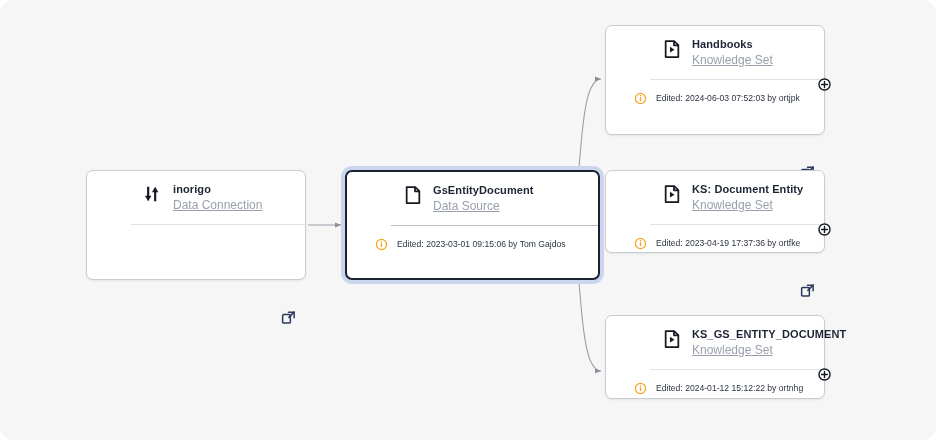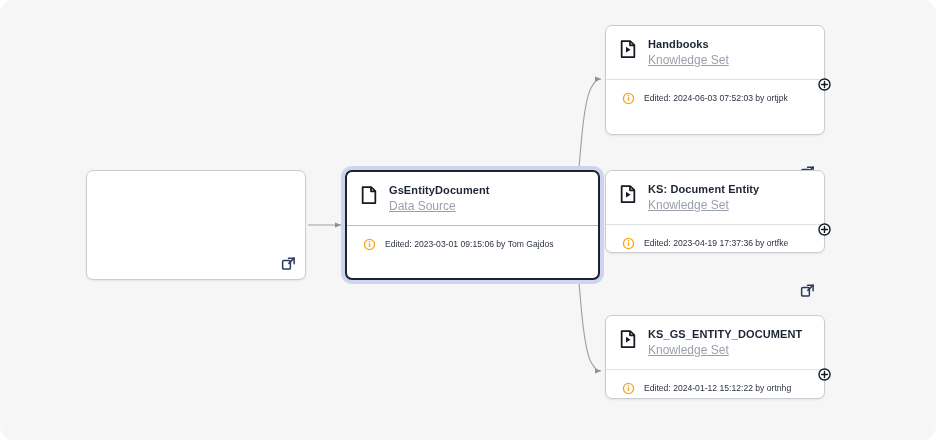--- a/index.html
+++ b/index.html
@@ -45,20 +45,21 @@
     box-shadow: 0 0 0 4px #ccd5ee;
   }
 
   .node-head {
     display: flex;
     align-items: flex-start;
     padding: 12px 12px 10px 12px;
     border-bottom: 1px solid #dfe1e5;
     box-sizing: border-box;
     height: 54px;
+    margin-left: 44px;
   }
   .node.selected .node-head { border-bottom: 1px solid #b9bcc3; }
 
   .node-icon {
     flex: 0 0 auto;
     width: 20px;
     height: 20px;
     margin-right: 10px;
     margin-top: 1px;
     display: block;
@@ -88,21 +89,21 @@
 
   .node-body {
     position: relative;
     box-sizing: border-box;
     height: 100%;
   }
 
   .meta-row {
     display: flex;
     align-items: center;
-    padding: 12px 12px 0 16px;
+    padding: 12px 12px 0 28px;
   }
   .meta-icon {
     flex: 0 0 auto;
     width: 13px;
     height: 13px;
     margin-right: 9px;
     display: block;
   }
   .meta-text {
     font-size: 8.6px;
@@ -152,20 +153,33 @@
     <path d="M308,225 L341,225" fill="none" stroke="#9aa0a8" stroke-width="1.1" marker-end="url(#arrowhead)"></path>
 
     <path d="M568,225 C580,222 578,120 590,90 C595,80 598,79 601,79" fill="none" stroke="#9aa0a8" stroke-width="1.1" marker-end="url(#arrowhead)"></path>
 
     <path d="M568,225 L601,225" fill="none" stroke="#9aa0a8" stroke-width="1.1" marker-end="url(#arrowhead)"></path>
 
     <path d="M568,225 C580,228 578,330 590,360 C595,370 598,371 601,371" fill="none" stroke="#9aa0a8" stroke-width="1.1" marker-end="url(#arrowhead)"></path>
   </svg>
 
   <div class="node" id="node-dataconnection-inorigo">
+    <div class="node-head">
+      <svg class="node-icon" viewBox="0 0 24 24">
+        <path d="M6.2 3.2 L6.2 18.2 M6.2 20.8 L2.6 14.6 L9.8 14.6 Z" fill="#15192140" stroke="none"></path>
+        <path d="M6.2 3.2 L6.2 15.4" stroke="#151921" stroke-width="2.6" stroke-linecap="butt" fill="none"></path>
+        <path d="M6.2 20.8 L2.4 14.2 L10.0 14.2 Z" fill="#151921"></path>
+        <path d="M14.6 20.8 L14.6 8.6" stroke="#151921" stroke-width="2.6" stroke-linecap="butt" fill="none"></path>
+        <path d="M14.6 3.2 L18.4 9.8 L10.8 9.8 Z" fill="#151921"></path>
+      </svg>
+      <div class="node-titles">
+        <div class="node-title">inorigo</div>
+        <div class="node-subtitle">Data Connection</div>
+      </div>
+    </div>
     <div class="node-body">
       <svg class="open-btn" viewBox="0 0 24 24">
         <rect x="2.6" y="7.2" width="12.4" height="13.6" rx="1.8" fill="none" stroke="#2b3a5c" stroke-width="2.4"></rect>
         <path d="M12.0 3.4 L21.0 3.4 L21.0 12.2" fill="none" stroke="#2b3a5c" stroke-width="2.4" stroke-linecap="round" stroke-linejoin="round"></path>
         <path d="M21.0 3.4 L12.6 11.8" fill="none" stroke="#2b3a5c" stroke-width="2.4" stroke-linecap="round"></path>
       </svg>
     </div>
   </div>
 
   <div class="node selected" id="node-datasource-gsentitydocument">

